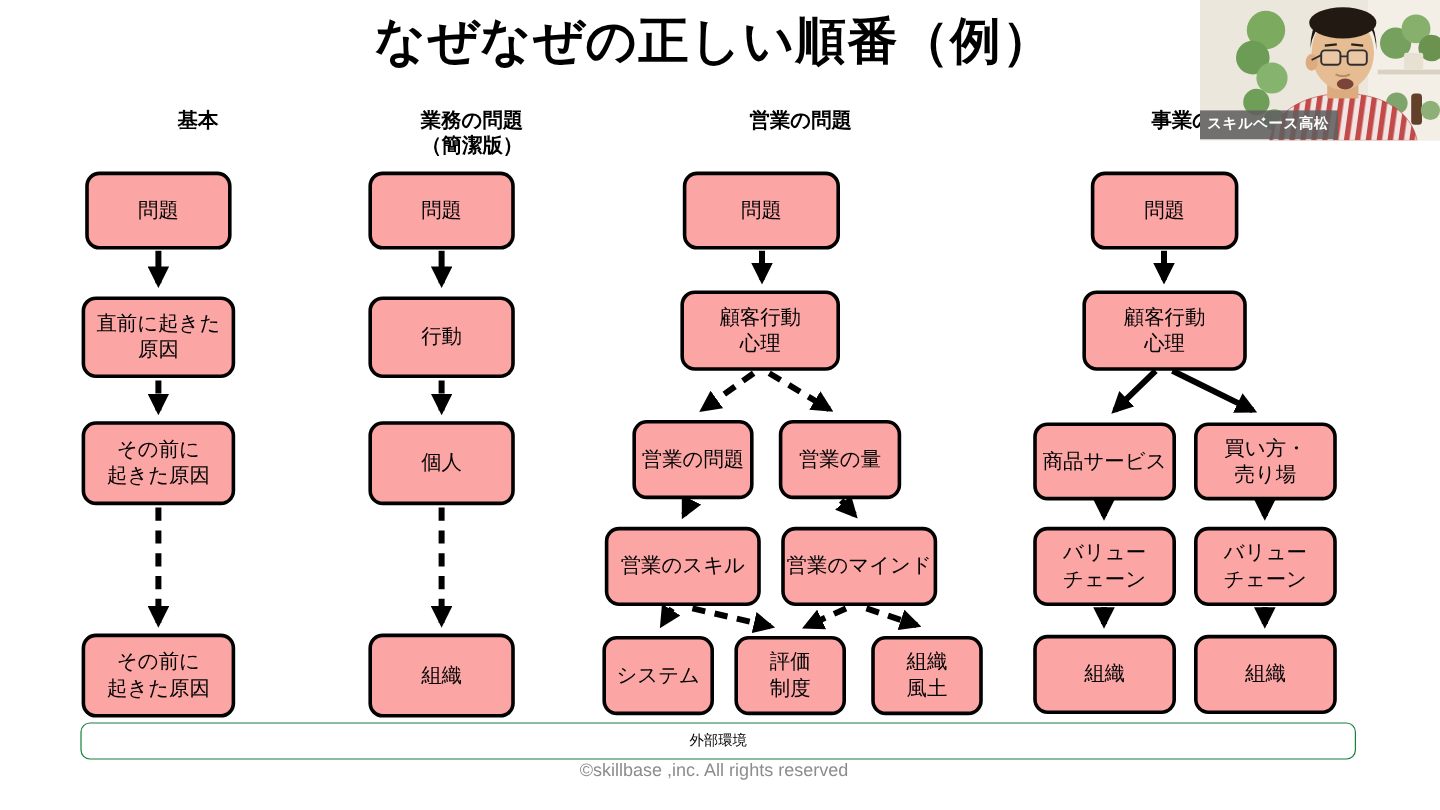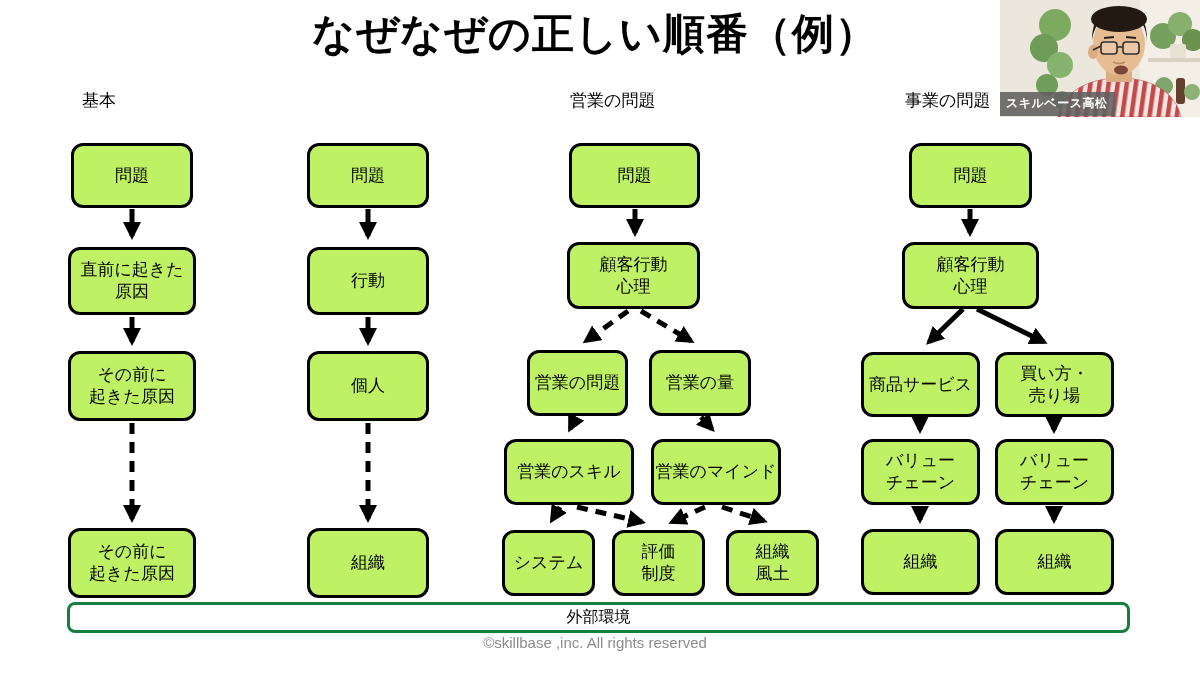--- a/index.html
+++ b/index.html
@@ -3,54 +3,56 @@
 <meta charset="utf-8">
 <style>
   * { margin:0; padding:0; box-sizing:border-box; }
   html,body { width:1200px; height:675px; }
   body { font-family:"Liberation Sans","DejaVu Sans",sans-serif; background:#fff; }
   .slide { position:relative; width:1200px; height:675px; background:#ffffff; overflow:hidden; }
 
   .title { position:absolute; left:0; top:6px; width:1190px; text-align:center;
            font-size:42px; font-weight:900; color:#000; letter-spacing:1px; white-space:nowrap; }
 
-  .col-header { position:absolute; text-align:left; font-size:17px; font-weight:normal;
+  .col-header { position:absolute; text-align:right; font-size:17px; font-weight:bold;
                 color:#000; white-space:pre-line; line-height:21px; }
 
-  .fbox { position:absolute; background:#bef264; border:3px solid #000; border-radius:12px;
+  .fbox { position:absolute; background:#fca5a5; border:3px solid #000; border-radius:12px;
           display:flex; align-items:center; justify-content:center; text-align:center;
           font-size:17px; color:#000; white-space:pre-line; line-height:22px; z-index:2; }
 
   .arrows { position:absolute; left:0; top:0; z-index:1; }
   .arrows line { stroke:#000; stroke-width:5; }
   .arrows line.dashed { stroke-dasharray:11 8; }
 
   .env-box { position:absolute; left:67px; top:602px; width:1063px; height:31px;
-             background:#fff; border:3px solid #15803d; border-radius:8px;
+             background:#fff; border:1px solid #15803d; border-radius:8px;
              display:flex; align-items:center; justify-content:center;
-             font-size:16px; color:#000; z-index:2; }
+             font-size:12px; color:#000; z-index:2; }
 
   .footer-copy { position:absolute; left:0; top:634px; width:1190px; text-align:center;
                  font-size:15px; color:#8c8c8c; }
   .footer-page { position:absolute; top:634px; right:72px; font-size:15px; color:#8c8c8c;margin-top:39px; }
 
   .webcam { position:absolute; left:1000px; top:0; width:200px; height:117px;
             z-index:5; overflow:hidden; background:#ece7dc; }
   .webcam-label { position:absolute; left:0; bottom:1px; z-index:6;
                   background:rgba(96,96,96,0.88); color:#fff; font-size:12px; font-weight:bold;
                   padding:3px 8px 4px 6px; white-space:nowrap; letter-spacing:0.5px; }
 </style>
 </head>
 <body>
 
 <div class="slide">
 
   <div class="title">なぜなぜの正しい順番（例）</div>
 
   <div class="col-header" style="left:82px;  top:90px; width:100px;">基本</div>
+  <div class="col-header" style="left:296px; top:90px; width:140px;">業務の問題
+（簡潔版）</div>
   <div class="col-header" style="left:570px; top:90px; width:140px;">営業の問題</div>
   <div class="col-header" style="left:905px; top:90px; width:140px;">事業の問題</div>
 
   <svg class="arrows" width="1200" height="675">
     <defs>
       <marker id="ah" viewBox="0 0 4 4" markerWidth="3.6" markerHeight="3.6" refX="3.1" refY="2" orient="auto" markerUnits="strokeWidth">
         <path d="M0,0 L4,2 L0,4 Z" fill="#000"></path>
       </marker>
     </defs>
 

